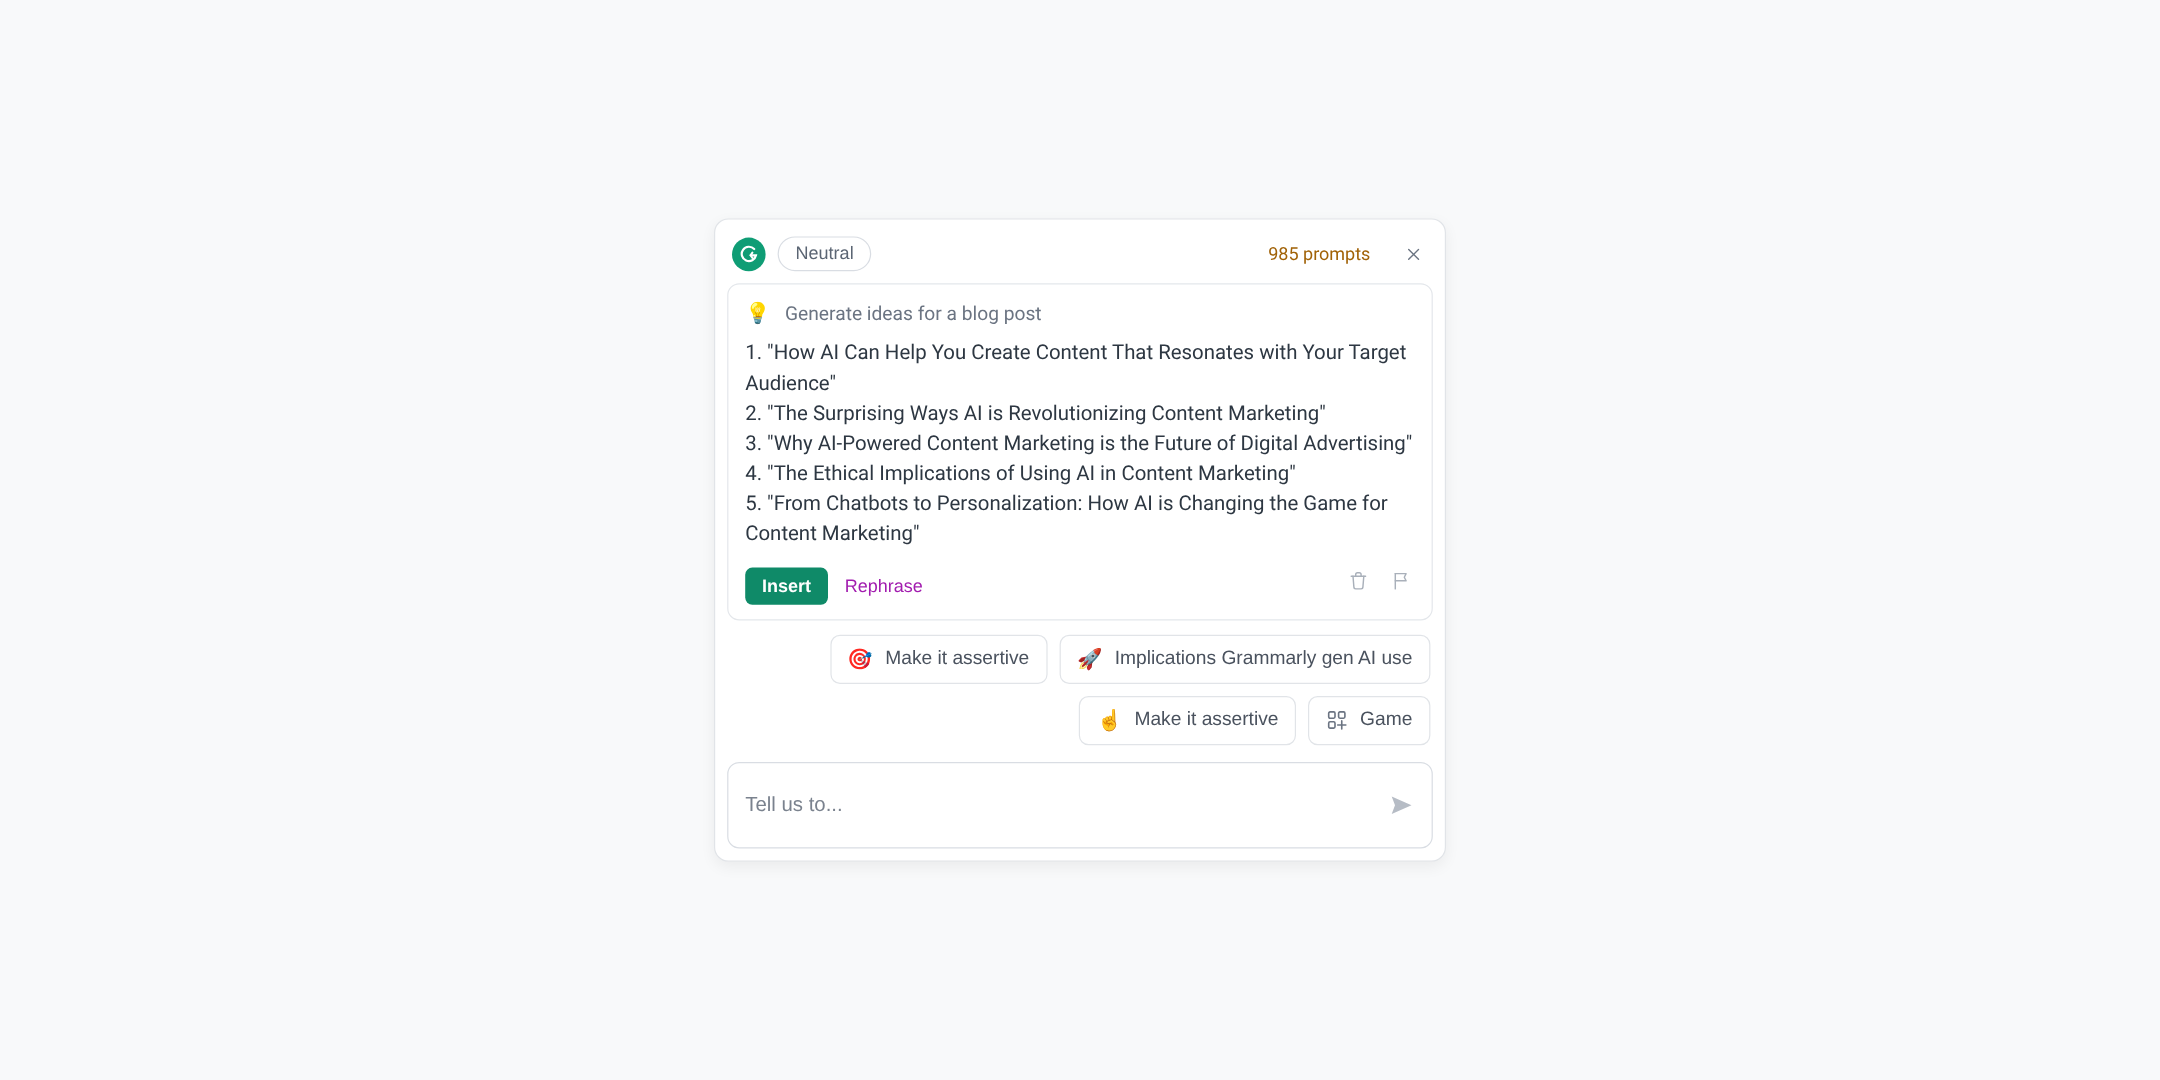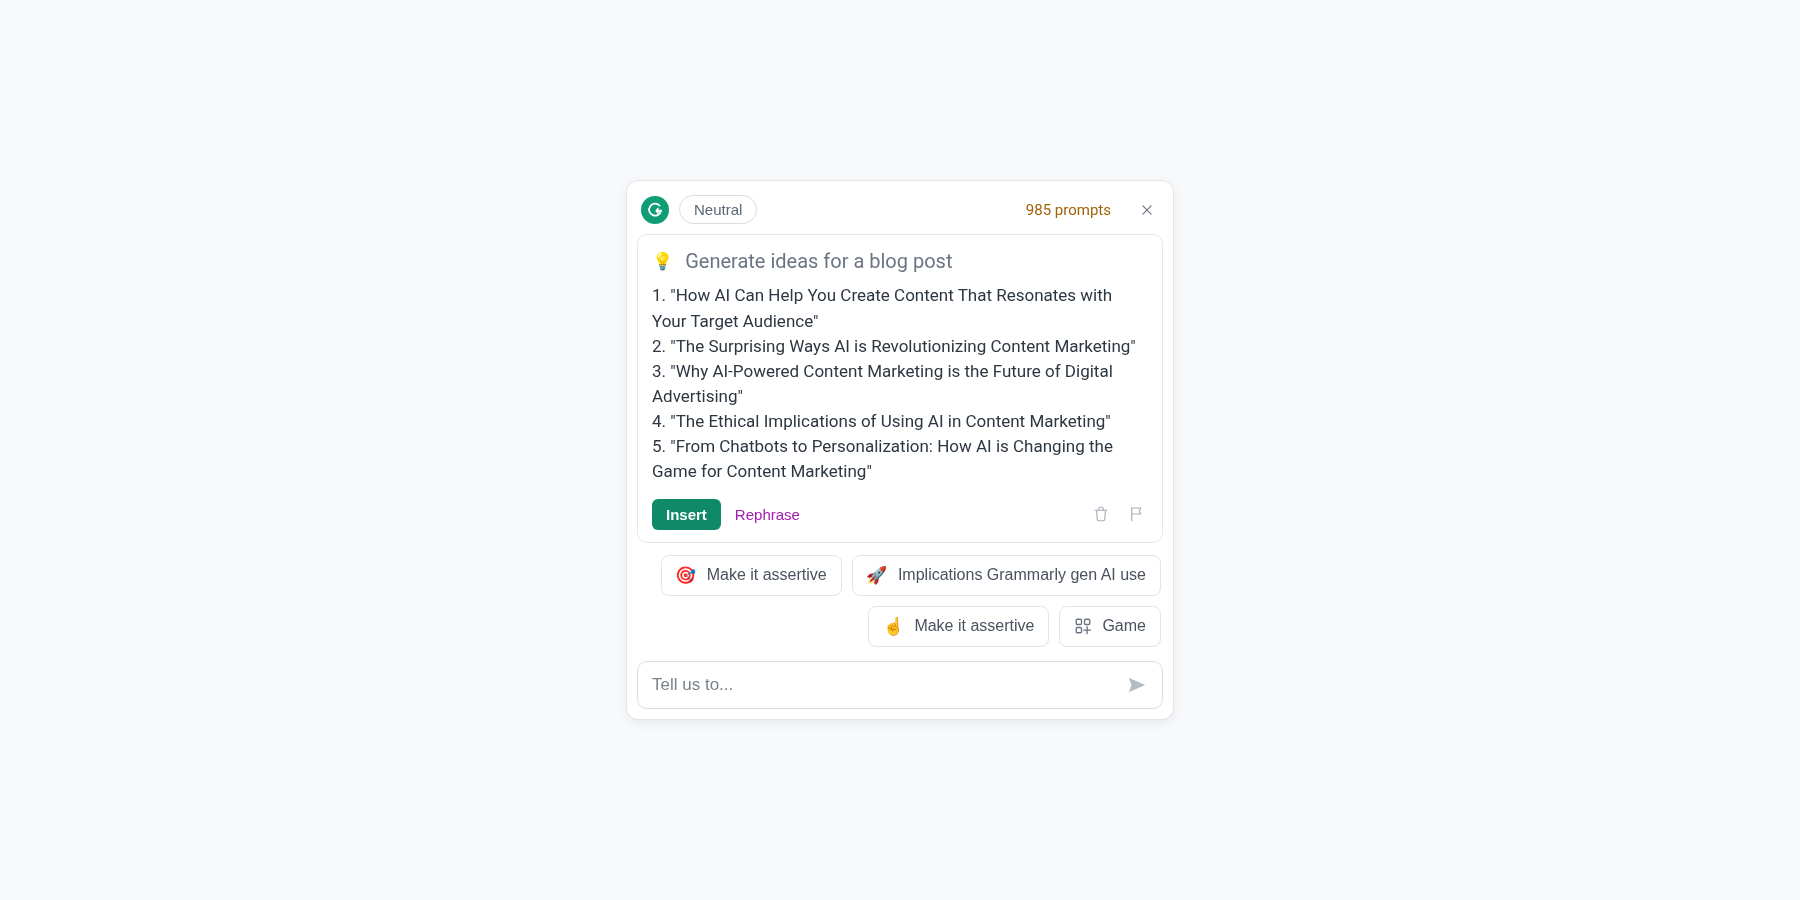--- a/index.html
+++ b/index.html
@@ -10,21 +10,21 @@
   body {
     width: 1800px;
     height: 900px;
     background: #f8f9fa;
     font-family: -apple-system, BlinkMacSystemFont, "Segoe UI", Roboto, Helvetica, Arial, sans-serif;
     display: flex;
     align-items: center;
     justify-content: center;
   }
   .panel {
-    width: 548px;
+    width: 610px;
     background: #ffffff;
     border: 1px solid #e1e4e8;
     border-radius: 12px;
     box-shadow: 0 4px 12px rgba(0,0,0,0.06);
     padding: 10px 10px 10px 10px;
   }
   .panel-header {
     display: flex;
     align-items: center;
     padding: 4px 6px 8px 4px;
@@ -79,33 +79,32 @@
     display: flex;
     align-items: center;
     gap: 12px;
     margin-bottom: 10px;
   }
   .bulb-icon {
     font-size: 17px;
   }
   .prompt-label {
     color: #6b7482;
-    font-size: 20px;
+    font-size: 16px;
   }
   .ideas-list {
     color: #2d3742;
     font-size: 17px;
     line-height: 1.48;
   }
   .ideas-list .idea {
     display: block;
   }
   .action-row {
     display: flex;
-    align-items: center;
     gap: 14px;
     margin-top: 14px;
   }
   .insert-btn {
     background: #0f8a68;
     color: #fff;
     border: none;
     border-radius: 6px;
     padding: 7px 14px;
     font-size: 15px;
@@ -150,21 +149,21 @@
   }
   .chip .emoji { font-size: 17px; }
   .more-icon {
     width: 18px; height:18px; display:inline-flex;
   }
 
   .input-bar {
     margin-top: 14px;
     border: 1px solid #d9dde3;
     border-radius: 10px;
-    padding: 12px 14px;
+    padding: 24px 14px;
     display: flex;
     align-items: center;
   }
   .input-bar input {
     flex: 1;
     border: none;
     outline: none;
     font-size: 17px;
     color: #2d3742;
   }

